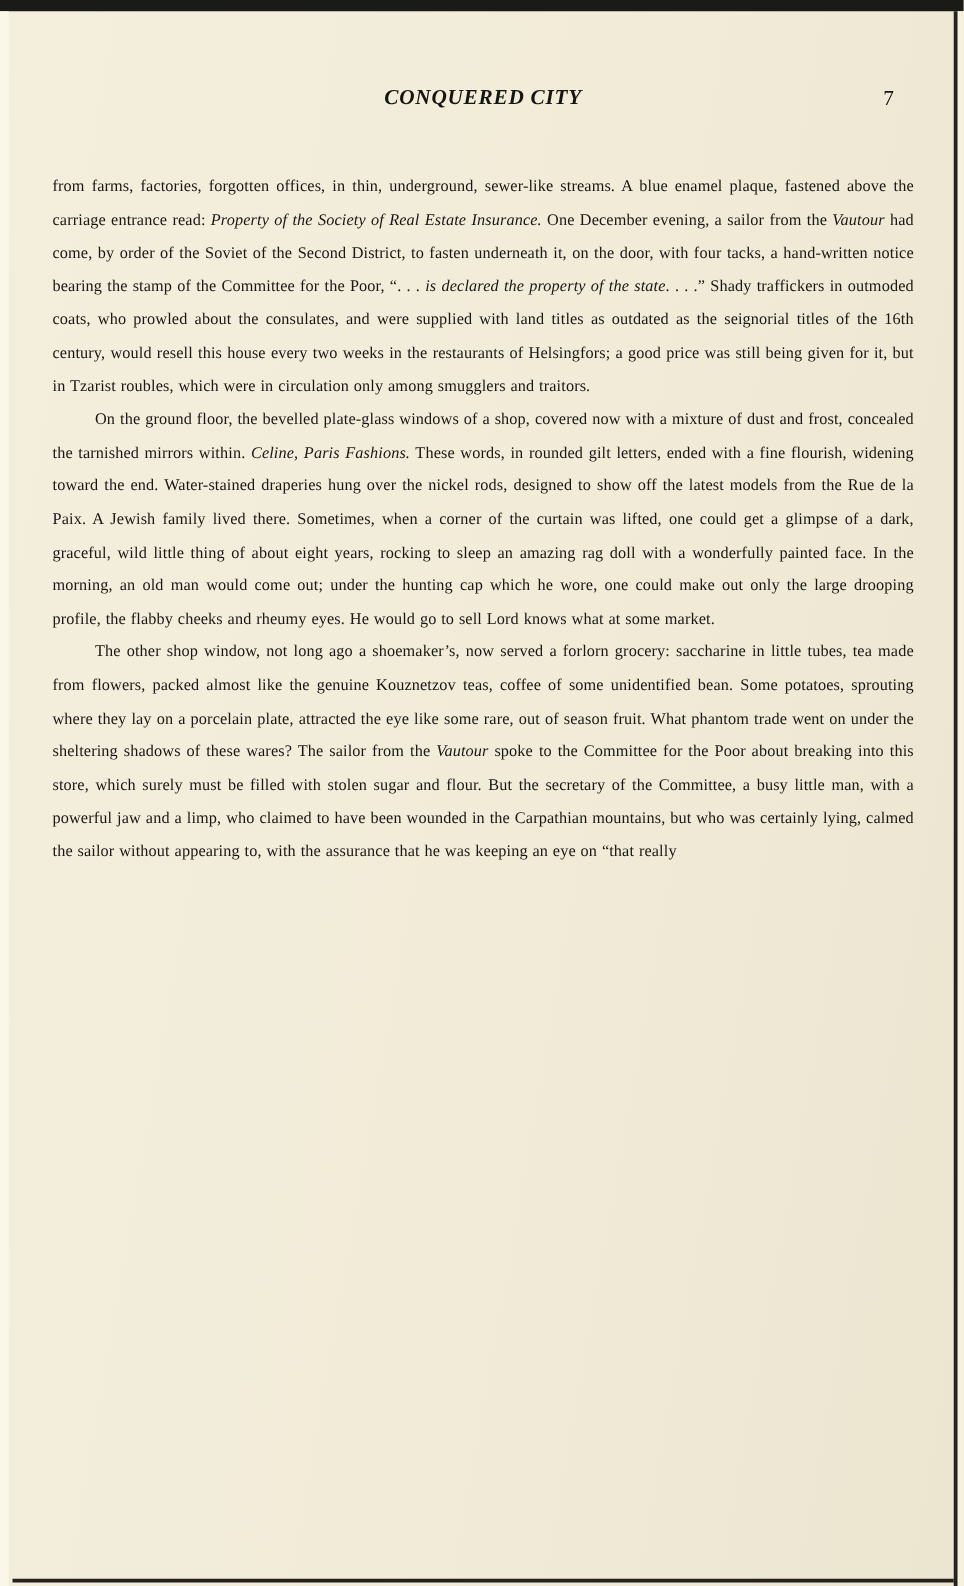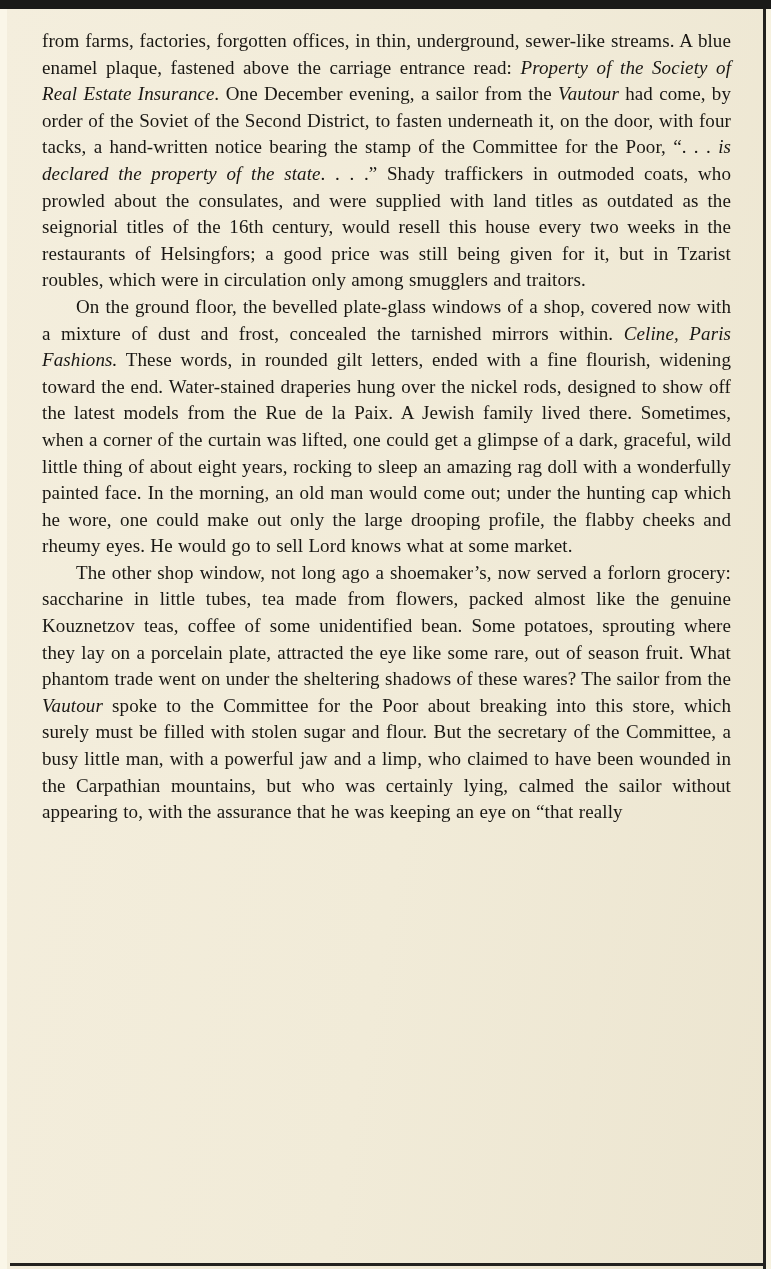--- a/index.html
+++ b/index.html
@@ -50,22 +50,22 @@
   }
   .running-head .page-number {
     position: absolute; right: 16px; top: 1px;
     font-style: normal;
     font-weight: normal;
     letter-spacing: 0;
     font-size: 17px;
     color: #17150f;
   }
   .body-text {
-    margin-top: 28px;
-    font-size: 19px;
+    margin-top: 44px;
+    font-size: 13px;
     line-height: 26.6px;
     text-align: justify;
     color: #191713;
     word-spacing: 0.5px;
     letter-spacing: 0.1px;
   }
   .body-text p { margin: 0; }
   .body-text p.indent { text-indent: 34px; }
   .it { font-style: italic; }
 </style>
@@ -73,19 +73,23 @@
 <body>
 
 <div class="scan">
   <div class="edge-top"></div>
   <div class="edge-left"></div>
   <div class="edge-right-outer"></div>
   <div class="edge-right-line"></div>
   <div class="edge-bottom-line"></div>
 
   <div class="page-inner">
+    <div class="running-head">
+      <span>CONQUERED CITY</span>
+      <span class="page-number">7</span>
+    </div>
     <div class="body-text">
         <p class=""><span>from farms, factories, forgotten offices, in thin, underground, sewer-like streams. A blue enamel plaque, fastened above the carriage entrance read: </span><span class="it">Property of the Society of Real Estate Insurance.</span><span> One December evening, a sailor from the </span><span class="it">Vautour</span><span> had come, by order of the Soviet of the Second District, to fasten underneath it, on the door, with four tacks, a hand-written notice bearing the stamp of the Committee for the Poor, “. . . </span><span class="it">is declared the property of the state</span><span>. . . .” Shady traffickers in outmoded coats, who prowled about the consulates, and were supplied with land titles as outdated as the seignorial titles of the 16th century, would resell this house every two weeks in the restaurants of Helsingfors; a good price was still being given for it, but in Tzarist roubles, which were in circulation only among smugglers and traitors.</span></p>
         <p class="indent"><span>On the ground floor, the bevelled plate-glass windows of a shop, covered now with a mixture of dust and frost, concealed the tarnished mirrors within. </span><span class="it">Celine, Paris Fashions.</span><span> These words, in rounded gilt letters, ended with a fine flourish, widening toward the end. Water-stained draperies hung over the nickel rods, designed to show off the latest models from the Rue de la Paix. A Jewish family lived there. Sometimes, when a corner of the curtain was lifted, one could get a glimpse of a dark, graceful, wild little thing of about eight years, rocking to sleep an amazing rag doll with a wonderfully painted face. In the morning, an old man would come out; under the hunting cap which he wore, one could make out only the large drooping profile, the flabby cheeks and rheumy eyes. He would go to sell Lord knows what at some market.</span></p>
         <p class="indent"><span>The other shop window, not long ago a shoemaker’s, now served a forlorn grocery: saccharine in little tubes, tea made from flowers, packed almost like the genuine Kouznetzov teas, coffee of some unidentified bean. Some potatoes, sprouting where they lay on a porcelain plate, attracted the eye like some rare, out of season fruit. What phantom trade went on under the sheltering shadows of these wares? The sailor from the </span><span class="it">Vautour</span><span> spoke to the Committee for the Poor about breaking into this store, which surely must be filled with stolen sugar and flour. But the secretary of the Committee, a busy little man, with a powerful jaw and a limp, who claimed to have been wounded in the Carpathian mountains, but who was certainly lying, calmed the sailor without appearing to, with the assurance that he was keeping an eye on “that really</span></p>
       </div>
   </div>
 </div>
 
 </body></html>

